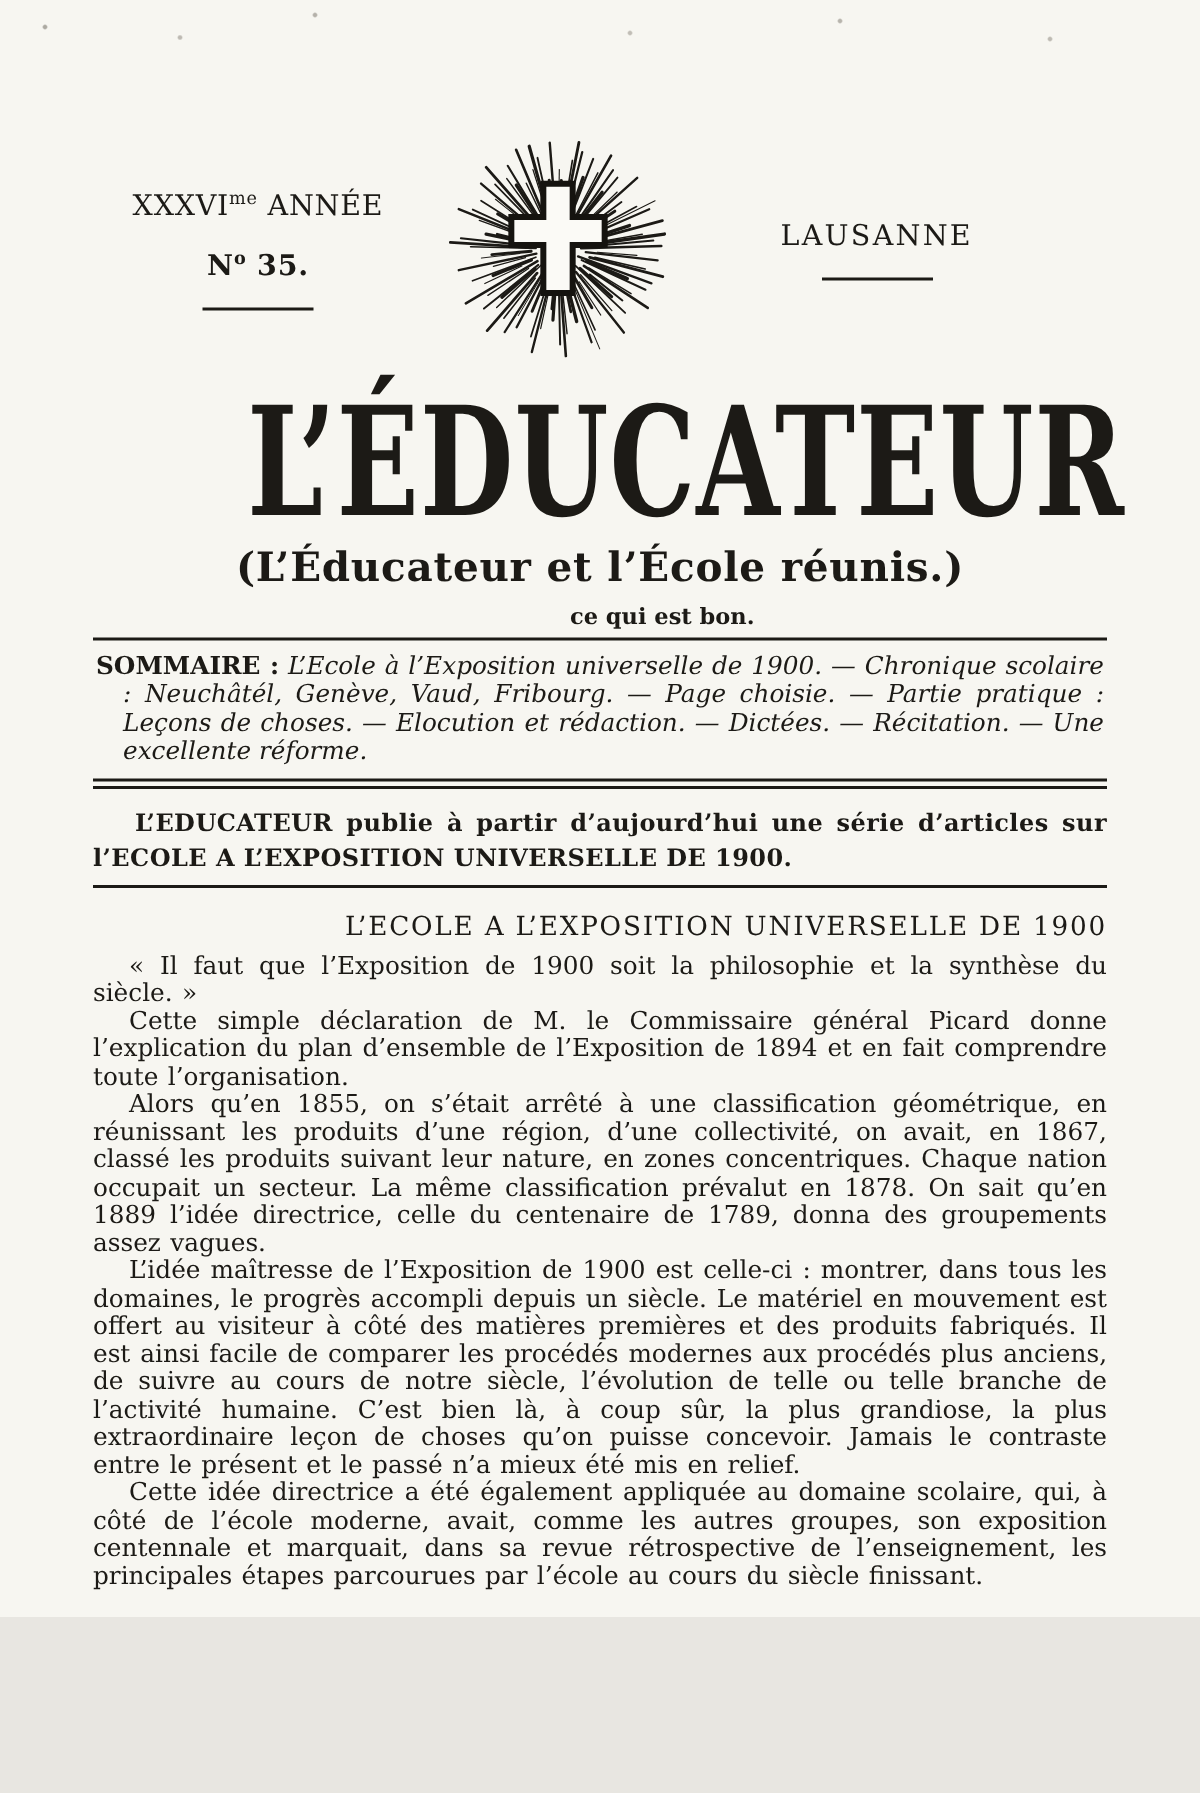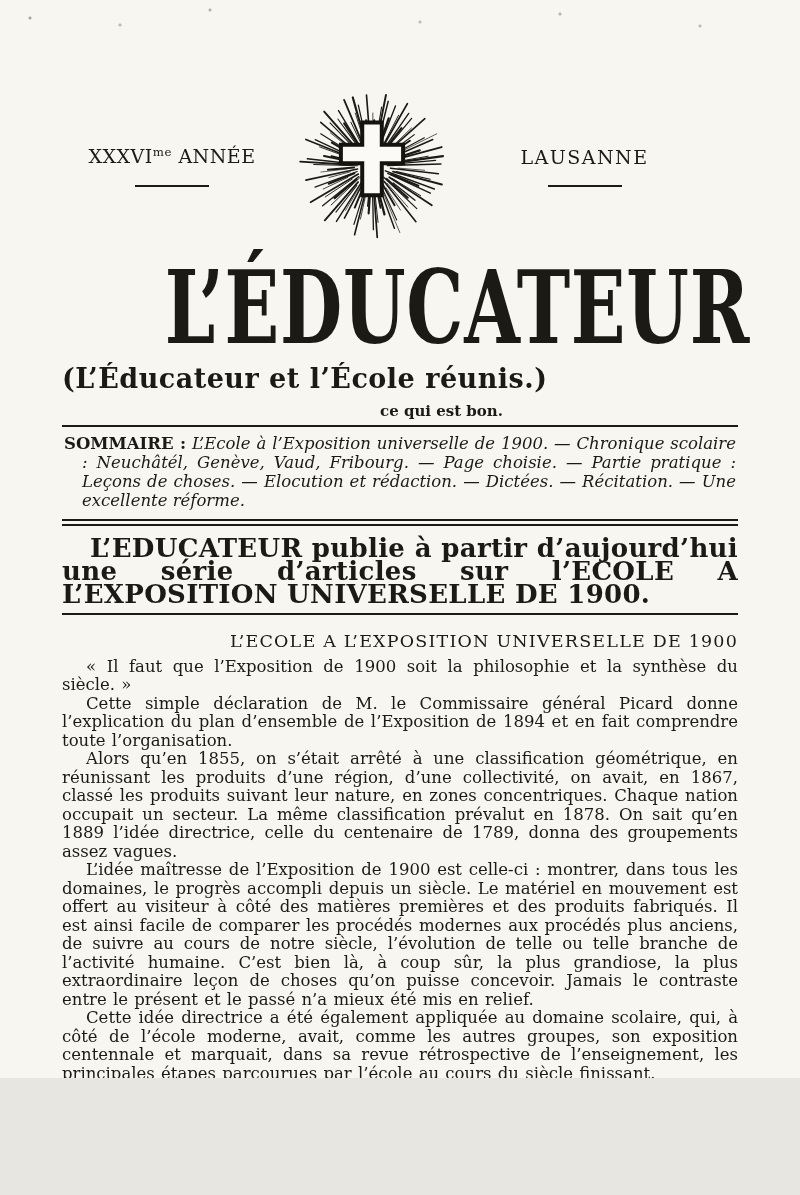--- a/index.html
+++ b/index.html
@@ -67,20 +67,21 @@
     font-weight: 700;
     line-height: 1;
     letter-spacing: 1px;
   }
   .masthead-title .squeeze {
     display: inline-block;
     transform: scale(0.74, 1.04);
     transform-origin: center;
   }
   .masthead-subtitle {
+    text-align: center;
     font-weight: 700;
     font-size: 27px;
     margin-top: 6px;
     letter-spacing: .5px;
   }
   .motto {
     margin-top: 8px;
     margin-left: 318px;
     font-size: 15px;
     font-weight: 700;
@@ -100,21 +101,21 @@
     text-align: justify;
   }
   .sommaire-inner { padding-left: 18px; text-indent: -18px; }
   .sommaire-label { font-weight: 700; font-style: normal; }
   .sommaire-text  { font-style: italic; }
 
   
   .announcement {
     margin-top: 11px;
     font-weight: 700;
-    font-size: 26px;
+    font-size: 16px;
     line-height: 23px;
     text-align: justify;
     text-indent: 28px;
     letter-spacing: .3px;
   }
   .announcement-rule {
     margin: 7px 0 0 0;
     border: none;
     border-top: 2.5px solid #1c1a16;
   }
@@ -139,20 +140,21 @@
 </style>
 </head>
 <body>
 
 <div class="page">
   <div class="scan-noise"></div>
 
   <div class="header">
     <div class="header-col left">
       <div class="header-line1"><span>XXXVI</span><sup>me</sup><span> ANNÉE</span></div>
+      <div class="header-line2"><span>N</span><sup>o</sup><span> 35.</span></div>
       <div class="header-rule"></div>
     </div>
 
     <div class="emblem-wrap">
       <svg id="emblem" width="170" height="160" viewBox="-90 -90 180 180">
         <g id="rays" stroke="#1c1a16" stroke-linecap="round">
             <line x1="17.3" y1="-0.5" x2="77.5" y2="-2.3" stroke-width="1.83"></line>
             <line x1="29.4" y1="2.4" x2="59.2" y2="4.8" stroke-width="0.81"></line>
             <line x1="20.8" y1="2.4" x2="74.7" y2="8.6" stroke-width="1.70"></line>
             <line x1="27.6" y1="6.3" x2="65.4" y2="15.0" stroke-width="1.24"></line>

